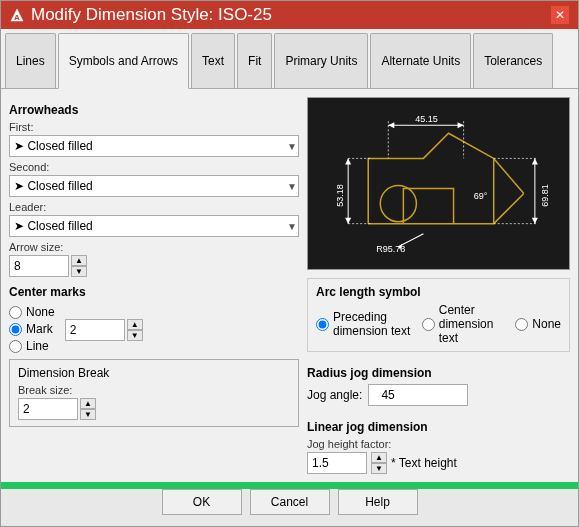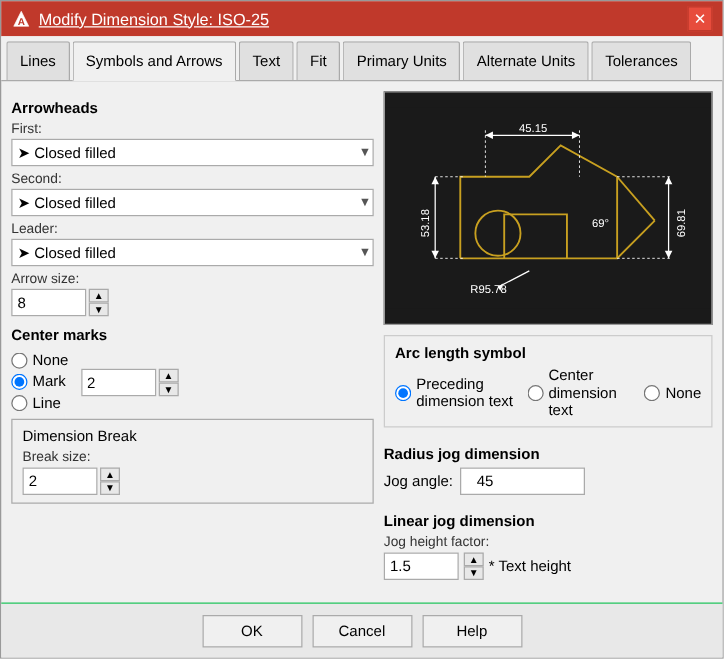--- a/index.html
+++ b/index.html
@@ -38,23 +38,22 @@
     }
     .title-bar-icon {
       width: 16px;
       height: 16px;
       display: flex;
       align-items: center;
       justify-content: center;
       font-size: 14px;
     }
     .title-bar-title {
-      font-size: 13px;
+      font-size: 17px;
       font-weight: normal;
-      text-decoration: underline;
     }
     .title-bar-close {
       width: 20px;
       height: 20px;
       background: #e74c3c;
       border: 1px solid #c0392b;
       color: white;
       display: flex;
       align-items: center;
       justify-content: center;
@@ -63,21 +62,21 @@
     }
     .tabs-bar {
       background: #f0f0f0;
       border-bottom: 1px solid #aaa;
       display: flex;
       padding: 4px 4px 0;
       gap: 2px;
       flex-shrink: 0;
     }
     .tab {
-      padding: 8px 10px;
+      padding: 20px 10px;
       border: 1px solid #aaa;
       border-bottom: none;
       background: #e0e0e0;
       cursor: pointer;
       font-size: 12px;
       border-radius: 2px 2px 0 0;
     }
     .tab.active {
       background: #f0f0f0;
       border-bottom: 1px solid #f0f0f0;
@@ -248,23 +247,22 @@
       margin-bottom: 4px;
     }
     .linear-jog-row {
       display: flex;
       align-items: center;
       gap: 4px;
     }
     .footer {
       height: 44px;
       background: #e8e8e8;
-      border-top: 1px solid #22c55e;
-      display: flex;
-      align-items: center;
+      border-top: 7px solid #22c55e;
+      display: flex;
       justify-content: center;
       gap: 8px;
       flex-shrink: 0;
     }
     .footer-btn {
       width: 80px;
       height: 26px;
       border: 1px solid #aaa;
       background: #f0f0f0;
       cursor: pointer;

